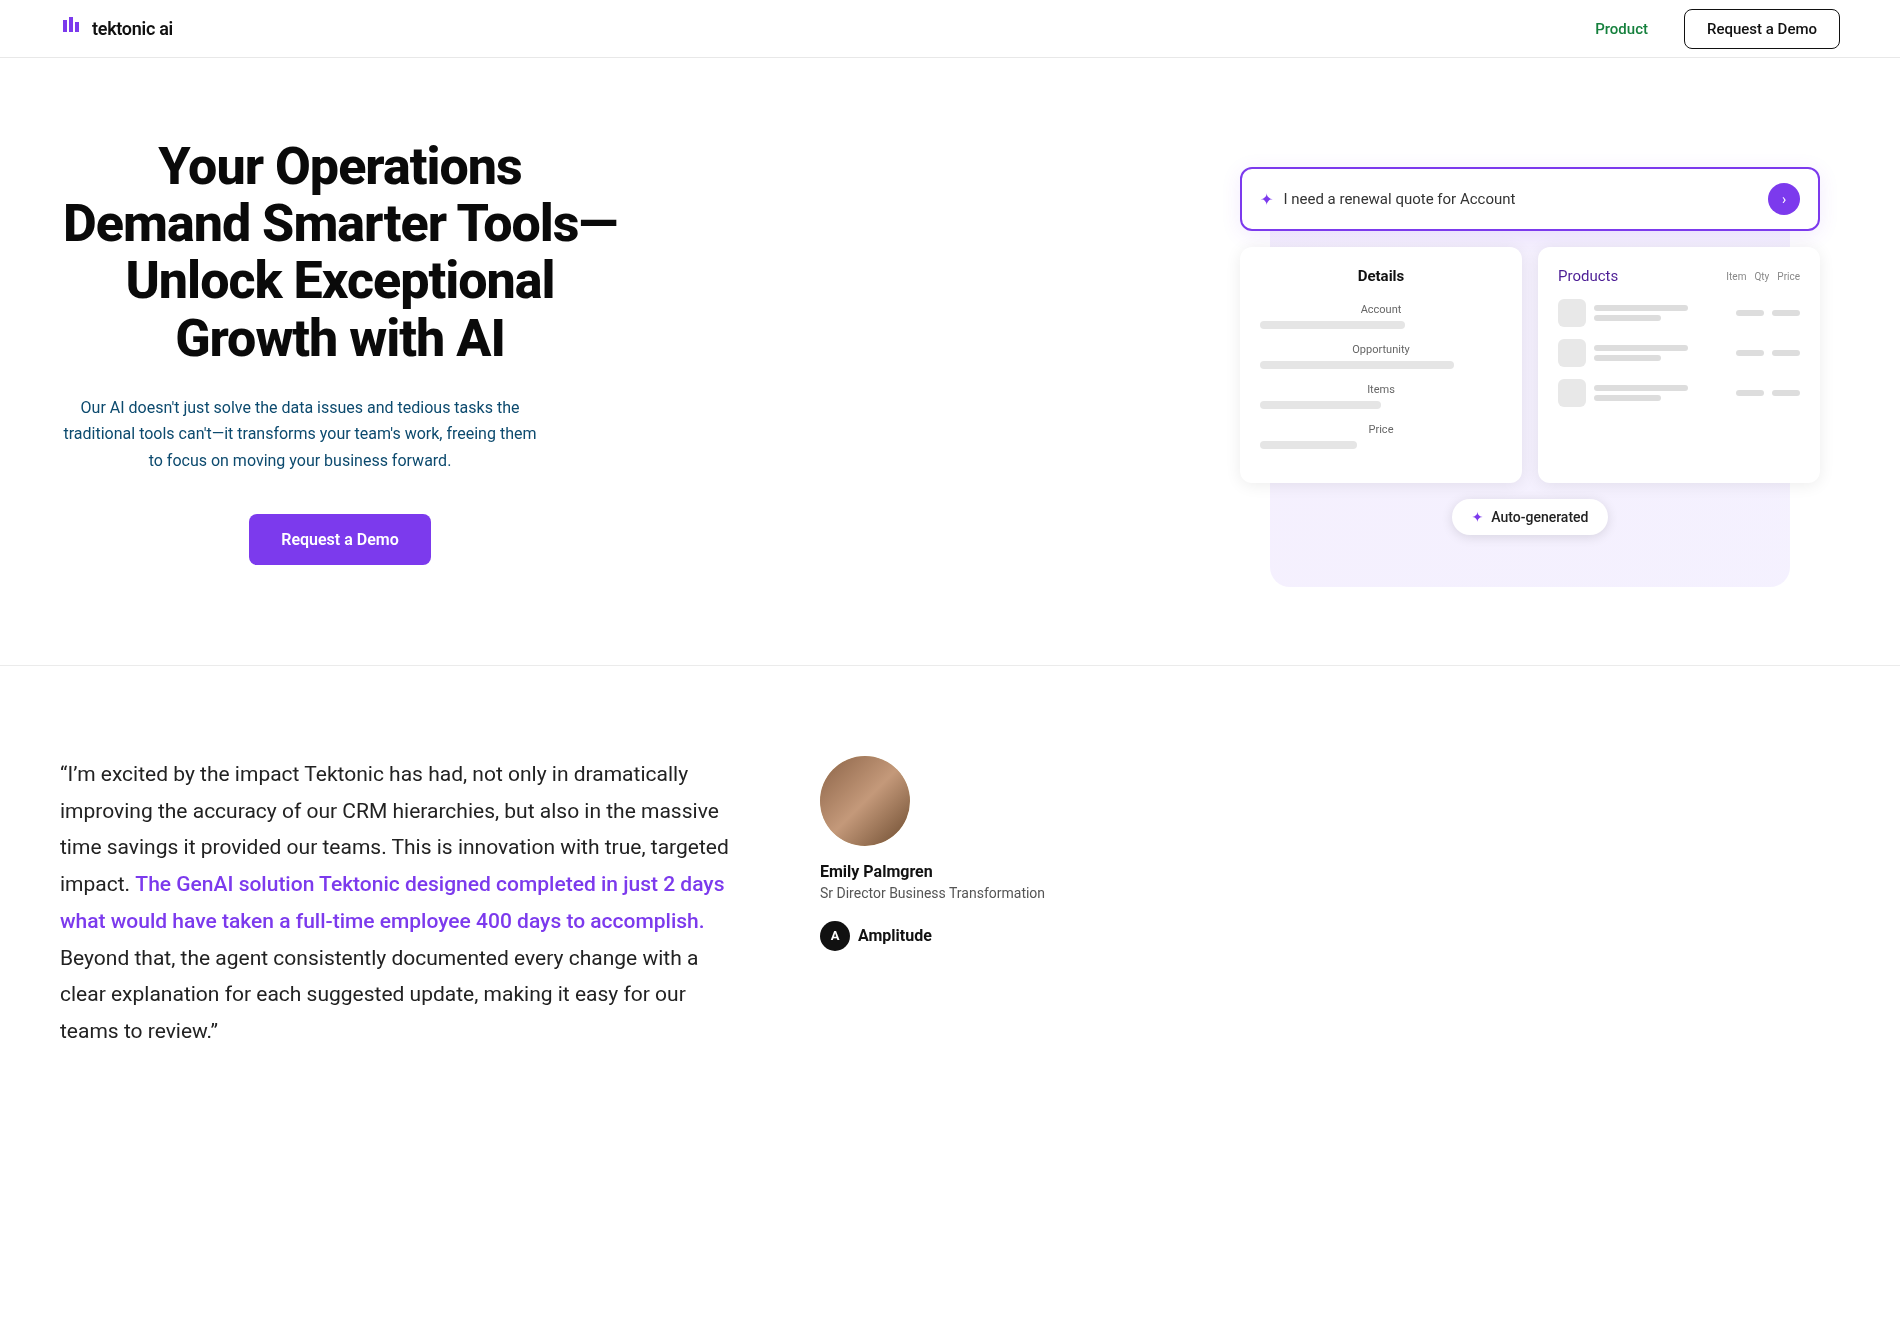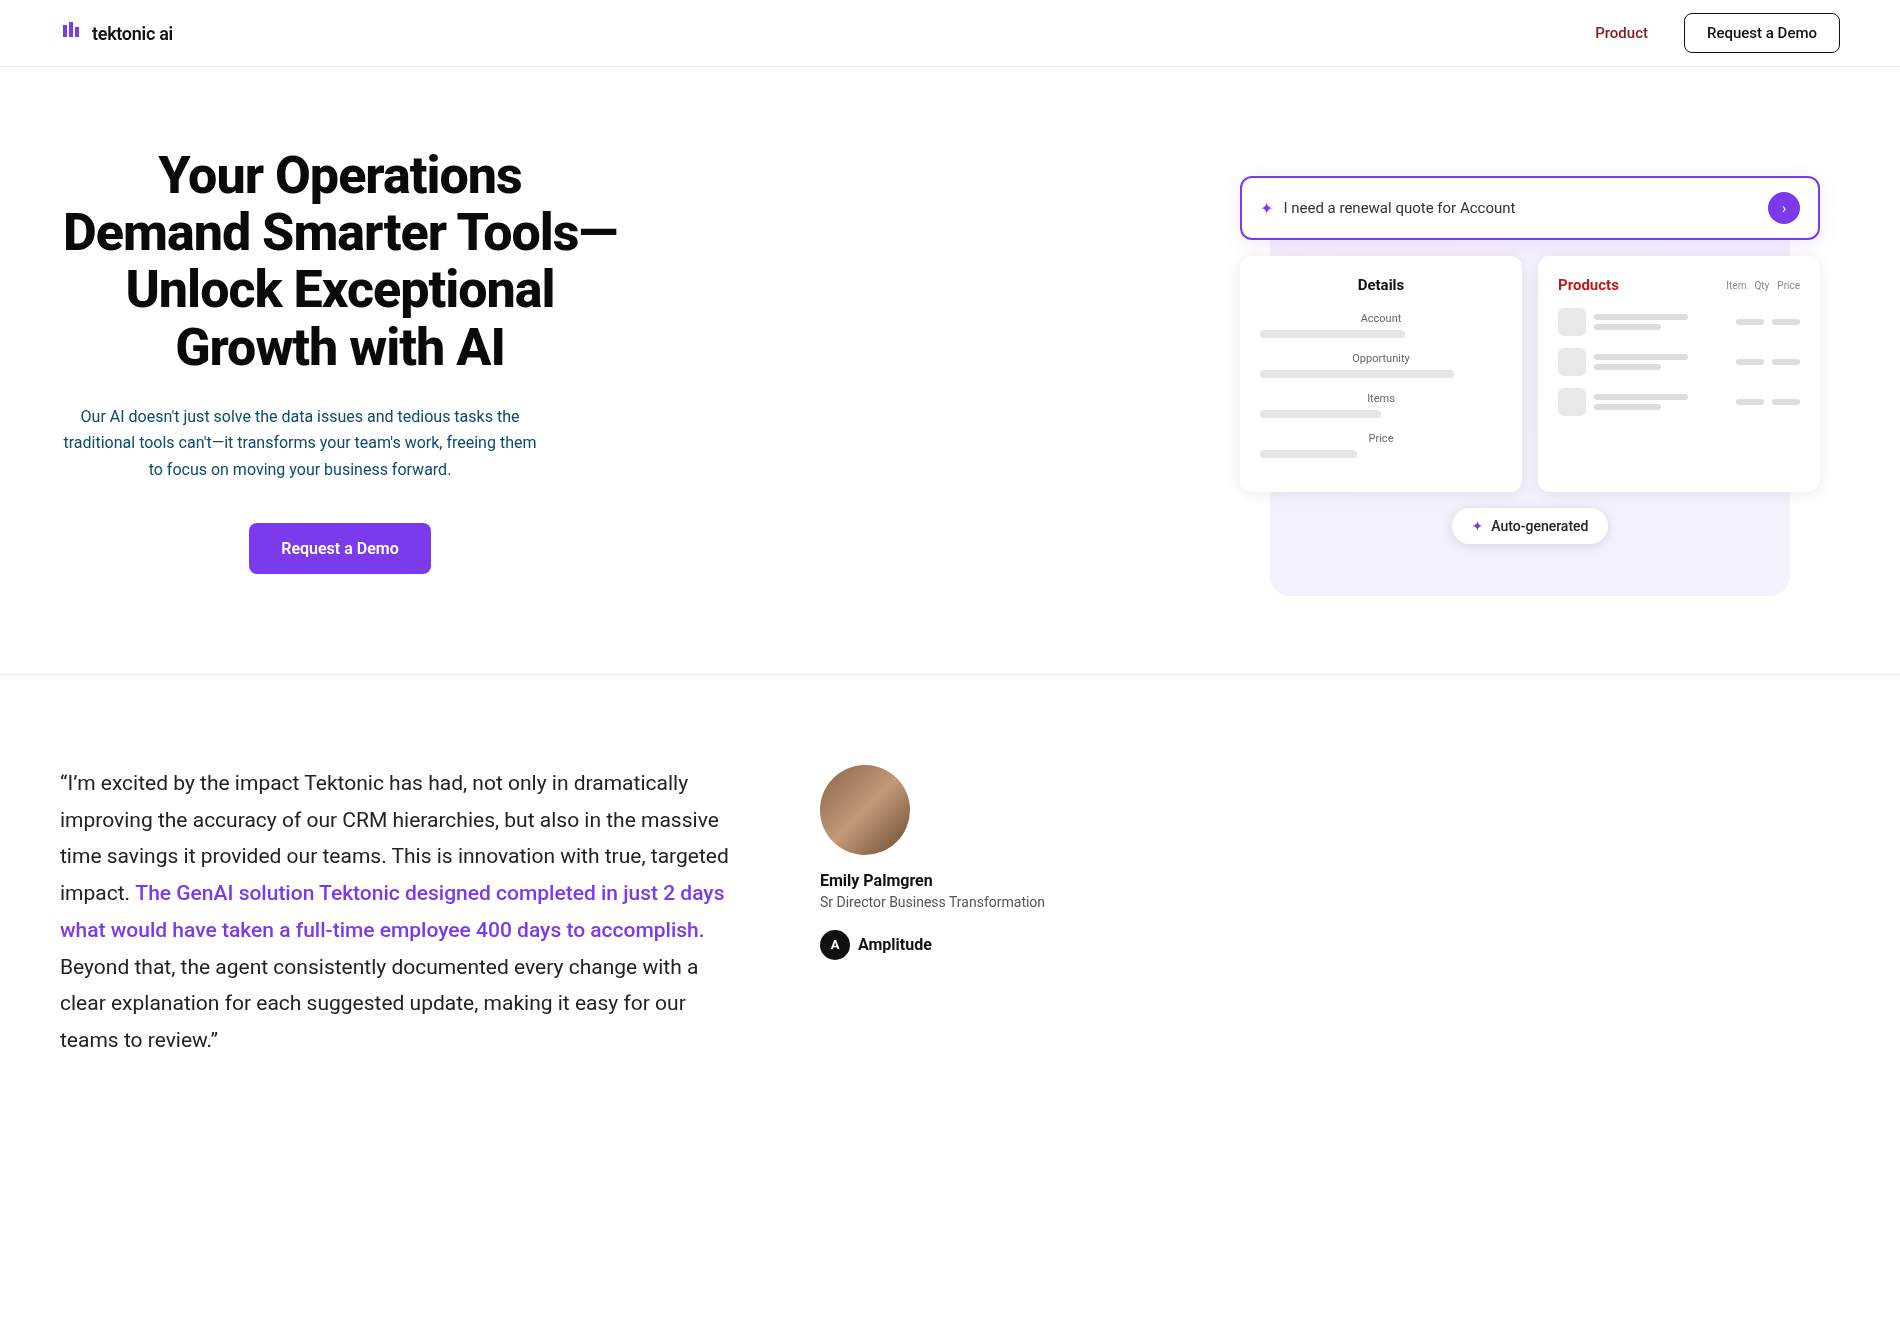--- a/index.html
+++ b/index.html
@@ -1,28 +1,28 @@
 <!DOCTYPE html>
 <html><head>
   <meta charset="utf-8">
   <style>
     *, *::before, *::after { box-sizing: border-box; margin: 0; padding: 0; }
     body { font-family: -apple-system, BlinkMacSystemFont, 'Segoe UI', Roboto, sans-serif; background: #fff; color: #111; min-width: 1200px; }
 
     
     nav {
       display: flex; align-items: center; justify-content: space-between;
-      padding: 0 60px; height: 67px; border-bottom: 1px solid #e8e8e8;
+      padding: 0 60px; height: 58px; border-bottom: 1px solid #e8e8e8;
       position: sticky; top: 0; background: #fff; z-index: 100;
     }
     .logo { display: flex; align-items: center; gap: 8px; text-decoration: none; color: #111; }
     .logo-icon { color: #7c3aed; font-size: 20px; }
     .logo-text { font-size: 18px; font-weight: 600; letter-spacing: -0.3px; }
     .nav-links { display: flex; align-items: center; gap: 36px; }
-    .nav-link { text-decoration: none; color: #7f1d1d; font-size: 15px; font-weight: 500; }
+    .nav-link { text-decoration: none; color: #15803d; font-size: 15px; font-weight: 500; }
     .nav-cta {
       padding: 10px 22px; border: 1.5px solid #111; border-radius: 8px;
       background: #fff; color: #111; font-size: 15px; font-weight: 500;
       cursor: pointer; text-decoration: none;
     }
 
     
     .hero {
       display: flex; align-items: center; justify-content: space-between;
       padding: 80px 60px 100px 60px; gap: 60px; min-height: 600px; text-align: center;
@@ -70,21 +70,21 @@
     .demo-field-bar.w80 { width: 80%; }
     .demo-field-bar.w50 { width: 50%; }
     .demo-field-bar.w40 { width: 40%; }
 
     
     .demo-products-card {
       background: #fff; border-radius: 12px; padding: 20px;
       box-shadow: 0 2px 16px rgba(0,0,0,0.08); flex: 1;
     }
     .demo-products-header { display: flex; justify-content: space-between; align-items: center; margin-bottom: 14px; }
-    .demo-products-title { font-size: 15px; font-weight: 700; color: #b91c1c; }
+    .demo-products-title { font-size: 15px; font-weight: 400; color: #4c1d95; }
     .demo-products-cols { display: flex; gap: 8px; font-size: 10px; color: #888; }
     .demo-product-row { display: flex; align-items: center; gap: 8px; margin-bottom: 12px; }
     .demo-product-avatar { width: 28px; height: 28px; border-radius: 6px; background: #e8e8e8; flex-shrink: 0; }
     .demo-product-bars { flex: 1; display: flex; flex-direction: column; gap: 4px; }
     .demo-product-bar { height: 6px; border-radius: 3px; background: #ddd; }
     .demo-product-bar.w70 { width: 70%; }
     .demo-product-bar.w50 { width: 50%; }
     .demo-product-num { width: 28px; height: 6px; border-radius: 3px; background: #ddd; }
 
     

